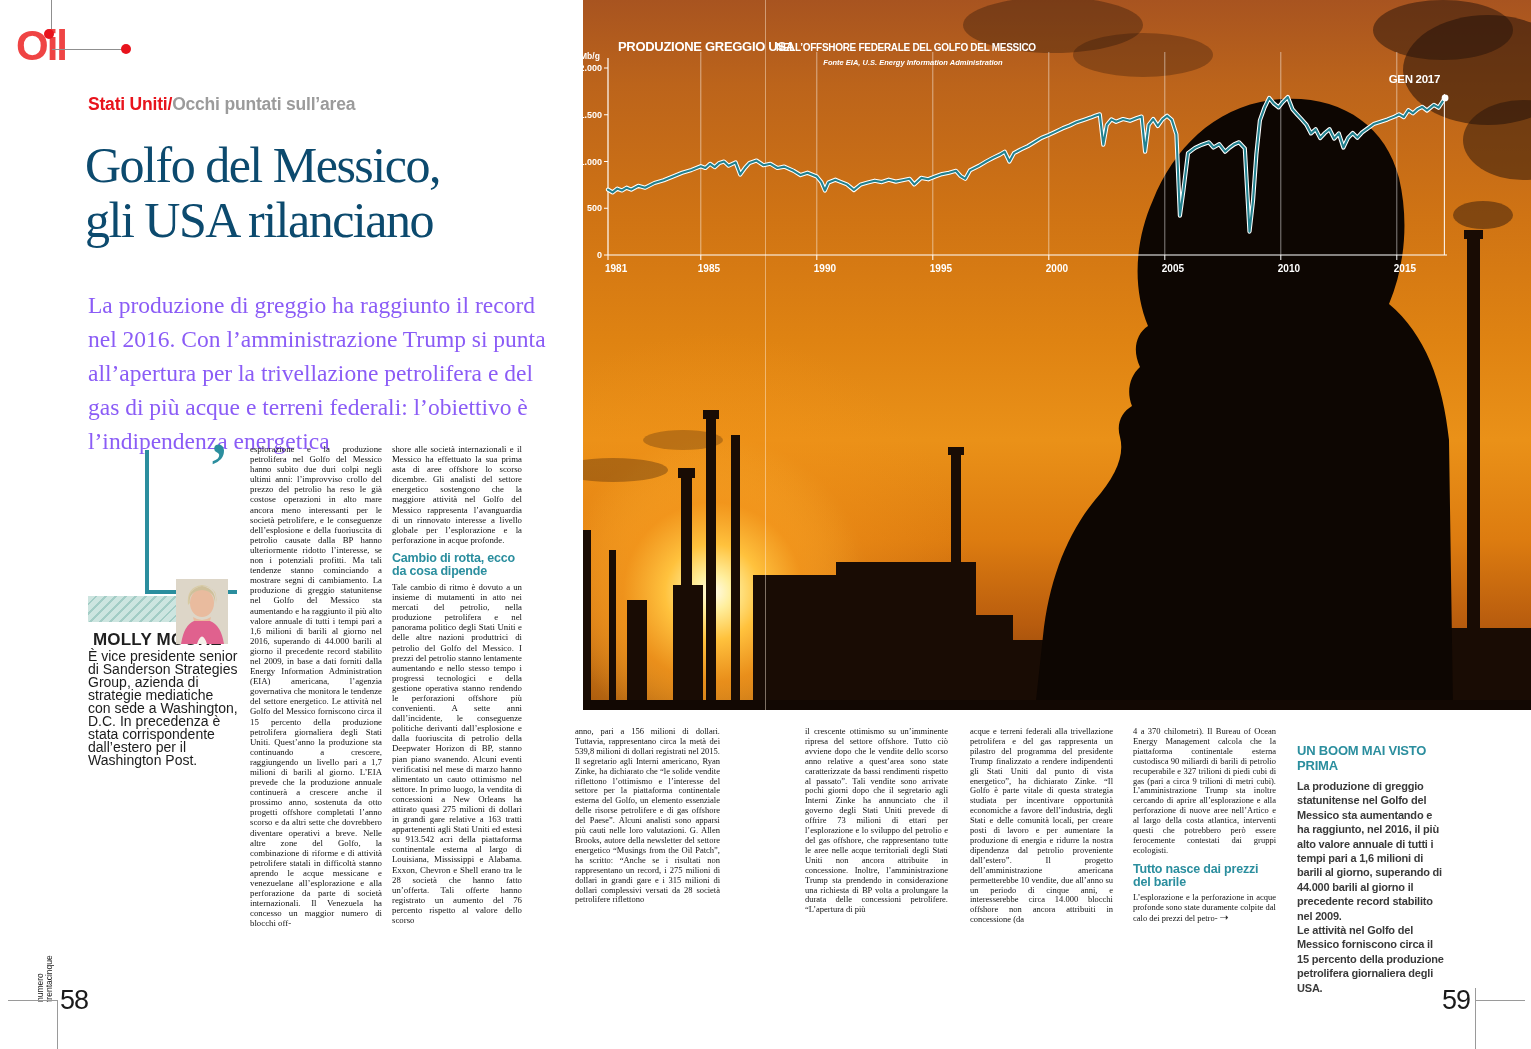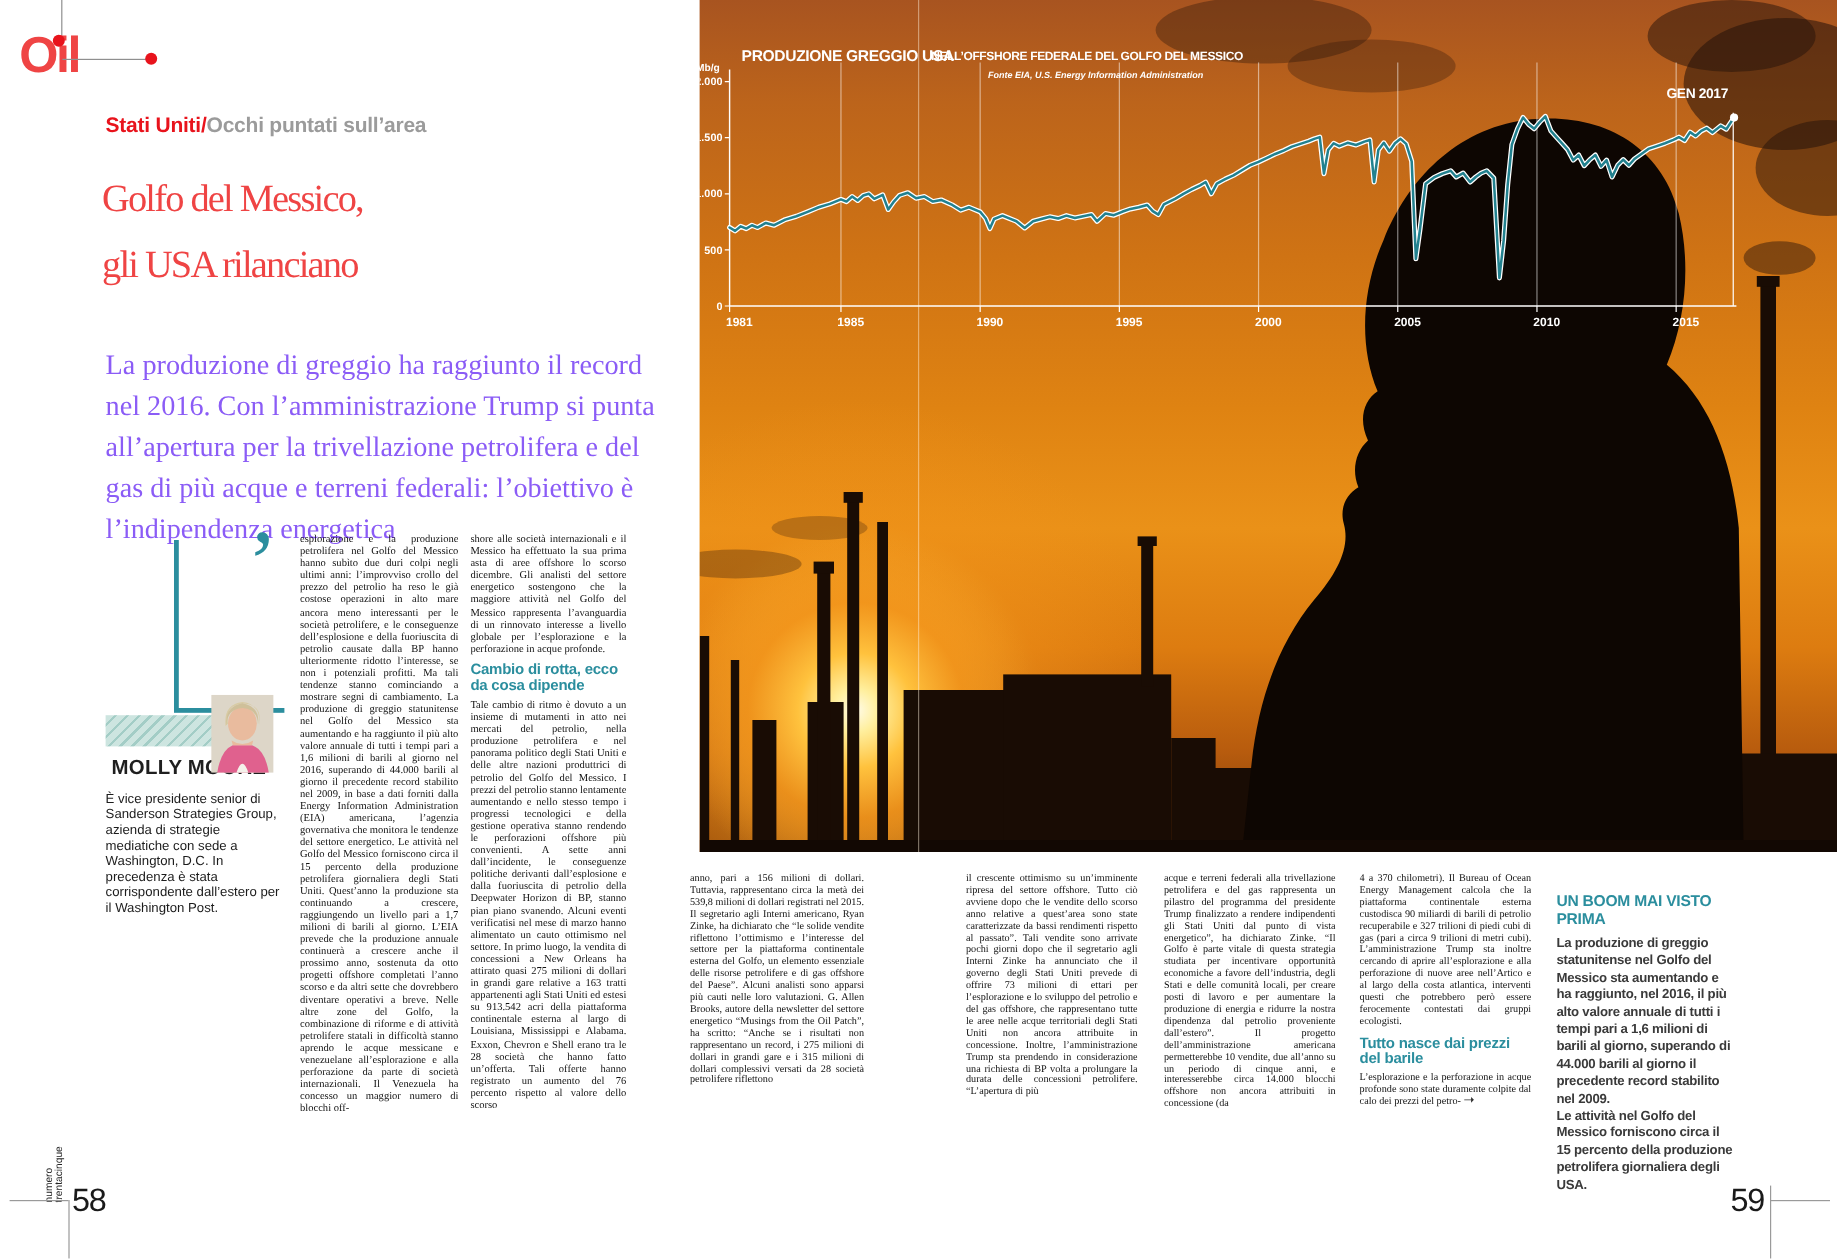--- a/index.html
+++ b/index.html
@@ -12,35 +12,35 @@
   #logo{left:16px;top:22px;font-size:42px;font-weight:bold;letter-spacing:-2px;color:#ef4444;}
   #logo-idot{left:44px;top:29px;width:10px;height:10px;border-radius:50%;background:#e8131c;}
   #rule-v{left:51px;top:0;width:1px;height:57px;background:#8f8f8f;}
   #rule-h{left:52px;top:49px;width:72px;height:1px;background:#8f8f8f;}
   #rule-dot{left:121px;top:44px;width:10px;height:10px;border-radius:50%;background:#e8131c;}
 
   #kicker{left:88px;top:94px;font-size:17.5px;font-weight:bold;letter-spacing:-0.2px;}
   #kicker .hl{color:#e8131c;}
   #kicker .rest{color:#9b9b9b;}
 
-  #headline{left:85px;top:138px;font-size:32px;line-height:55px;letter-spacing:-1.5px;color:#ef4444;}
+  #headline{left:85px;top:138px;font-size:50px;line-height:55px;letter-spacing:-1.5px;color:#0c4a6e;}
   #standfirst{left:88px;top:288px;width:478px;font-size:23.5px;line-height:34px;color:#8b5cf6;}
 
   
   .teal{background:#2b8e9e;}
   #lq-v{left:145px;top:450px;width:4px;height:143px;}
   #lq-h{left:145px;top:590px;width:92px;height:4px;}
   #lq-apos{left:206px;top:426px;font-size:76px;color:#2b8e9e;font-family:"Liberation Serif",serif;}
 
   
   #author-band{left:88px;top:596px;width:137px;height:26px;
     background:repeating-linear-gradient(135deg,#cde5e0 0 5px,#a3cdc6 5px 7px);}
   #author-name{left:93px;top:601px;font-size:17px;font-weight:bold;color:#1f1f1f;letter-spacing:0.2px;margin-top:29px;}
   #avatar{left:176px;top:579px;width:52px;height:65px;}
-  #author-bio{left:88px;top:650px;width:150px;font-size:11px;line-height:13px;color:#1c1c1c;margin-top:10px;}
+  #author-bio{left:88px;top:650px;width:150px;font-size:14px;line-height:13px;color:#1c1c1c;}
 
   
   .bodycol{font-family:"Liberation Serif",serif;font-size:8.8px;line-height:10.1px;
            text-align:justify;color:#111;overflow:hidden;}
   #col1{left:250px;top:444px;width:132px;height:548px;}
   #col2{left:392px;top:444px;width:130px;height:548px;}
   .bodycol p{margin:0;}
   .subhead{font-family:"Liberation Sans",sans-serif;font-size:12.5px;line-height:13.5px;
            font-weight:bold;color:#2b8e9e;margin:7px 0 3px 0;text-align:left;letter-spacing:-0.2px;}
   .botcol{top:727px;height:268px;font-size:8.5px;line-height:9.9px;}

